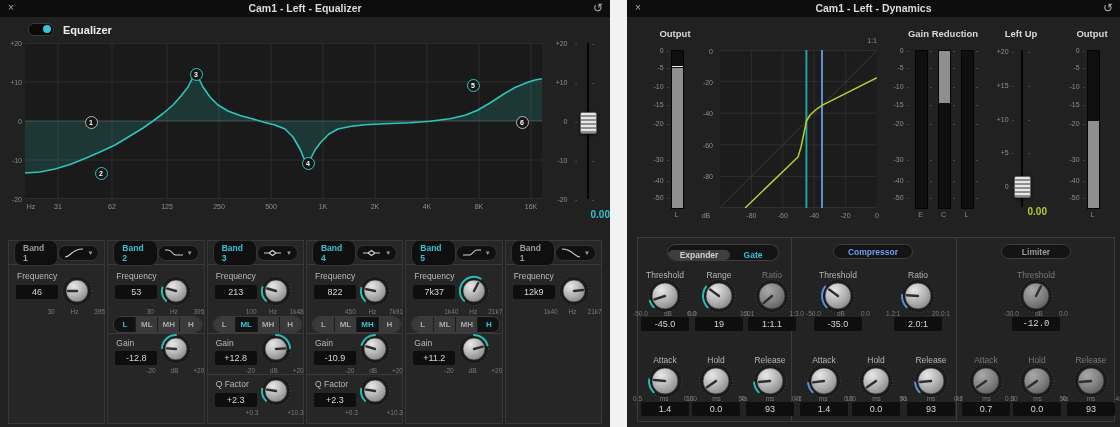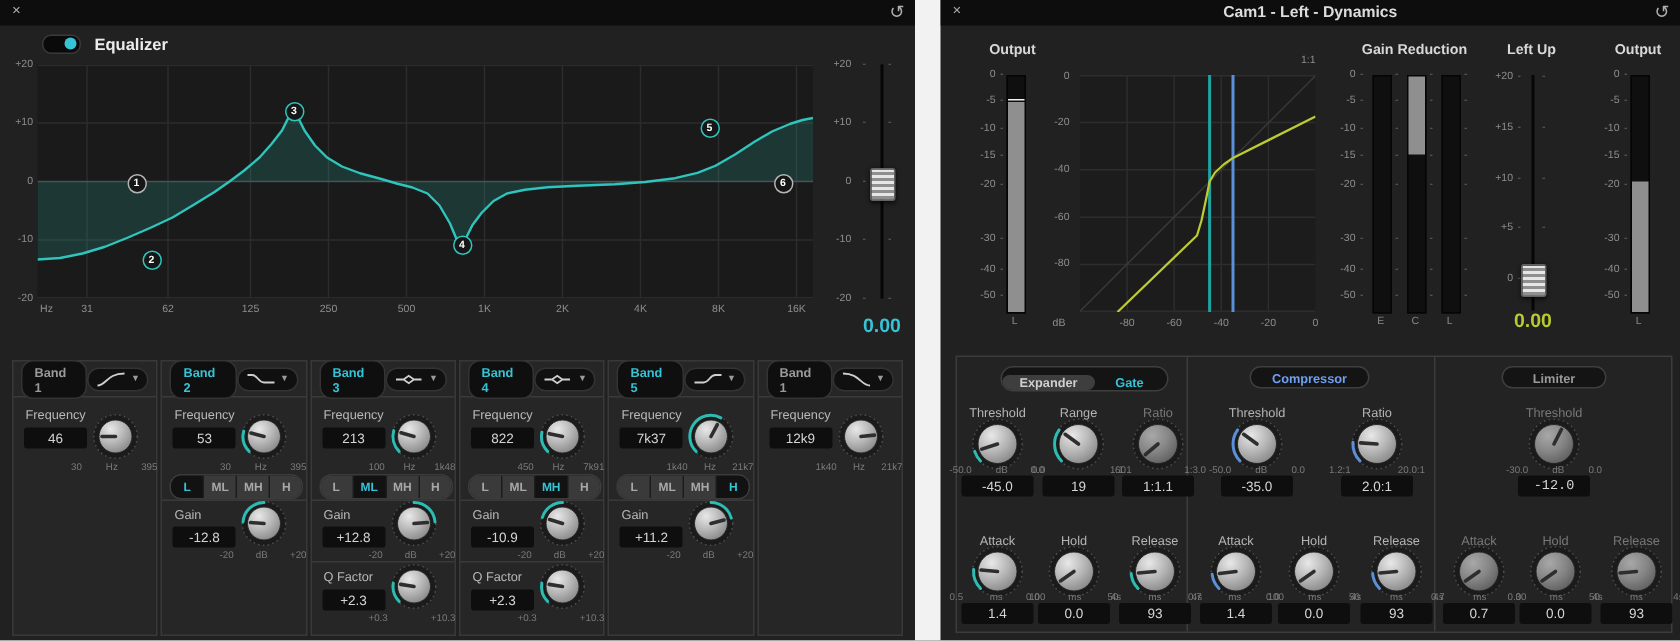--- a/index.html
+++ b/index.html
@@ -20,21 +20,21 @@
   .tick .dash{color:#6e6e6e;}
   .dashrow{position:absolute;transform:translateY(-50%);font-size:7px;color:#6e6e6e;}
   .xlab{position:absolute;transform:translateX(-50%);font-size:7px;color:#8e8e8e;white-space:nowrap;}
   .meter{position:absolute;width:11px;background:#0f0f0f;border:1px solid #050505;}
   .meter .fill{position:absolute;left:0;right:0;background:#8f8f8f;}
   .meter .peak{position:absolute;left:0;right:0;height:1px;background:#f4f4f4;}
   .chlab{position:absolute;font-size:7px;color:#8a8a8a;text-align:center;}
   .seclab{position:absolute;font-size:9.5px;font-weight:bold;color:#d8d8d8;text-align:center;}
   .vtrack{position:absolute;width:2px;background:#060606;}
   .vhandle{position:absolute;width:15px;height:20px;border:1px solid #636363;border-radius:2px;background:repeating-linear-gradient(180deg,#e6e6e6 0 2px,#8f8f8f 2px 4px);box-shadow:0 1px 3px rgba(0,0,0,.7);}
-  .slider-val{position:absolute;font-size:13px;font-weight:bold;text-align:center;}
+  .slider-val{position:absolute;font-size:10px;font-weight:bold;text-align:right;}
   .cyan{color:#35c3d5;} .yellow{color:#b9c930;}
   .bands{position:absolute;left:8px;top:240px;width:594px;height:184px;display:flex;gap:2px;}
   .band-col{flex:1;background:#262626;border:1px solid #383838;position:relative;}
   .band-head{position:absolute;top:0;left:0;right:0;height:24px;border-bottom:1px solid #3a3a3a;display:flex;align-items:center;justify-content:space-between;padding:0 5px;box-sizing:border-box;}
   .band-pill{background:#0f0f0f;border:1px solid #333;border-radius:8px;padding:2px 8px;font-size:8.5px;font-weight:bold;color:#9a9a9a;}
   .band-col.on .band-pill{color:#35c3d5;}
   .filter-sel{background:#101010;border:1px solid #333;border-radius:8px;height:14px;display:flex;align-items:center;gap:3px;padding:0 5px;}
   .filter-sel svg{display:block;}
   .caret{font-size:6px;color:#9a9a9a;}
   .flabel{position:absolute;font-size:8.5px;color:#b9b9b9;}
@@ -75,20 +75,21 @@
         <stop offset="100%" stop-color="#5d5d5d"></stop>
     </radialGradient>
   </defs>
 </svg>
 
 <div class="app">
 
   <div class="panel eq">
     <div class="titlebar">
       <span class="tb-close">×</span>
+      <span class="tb-title">Cam1 - Left - Equalizer</span>
       <span class="tb-reset">↺</span>
     </div>
     <div class="toggle-row">
       <span class="switch">
           <span class="dot"></span>
         </span>
       <span class="toggle-label">Equalizer</span>
     </div>
 
     <div id="eq-ylab-l" class="tickcol" style="position:absolute;left:0;top:43px;width:22px;height:156px;">

